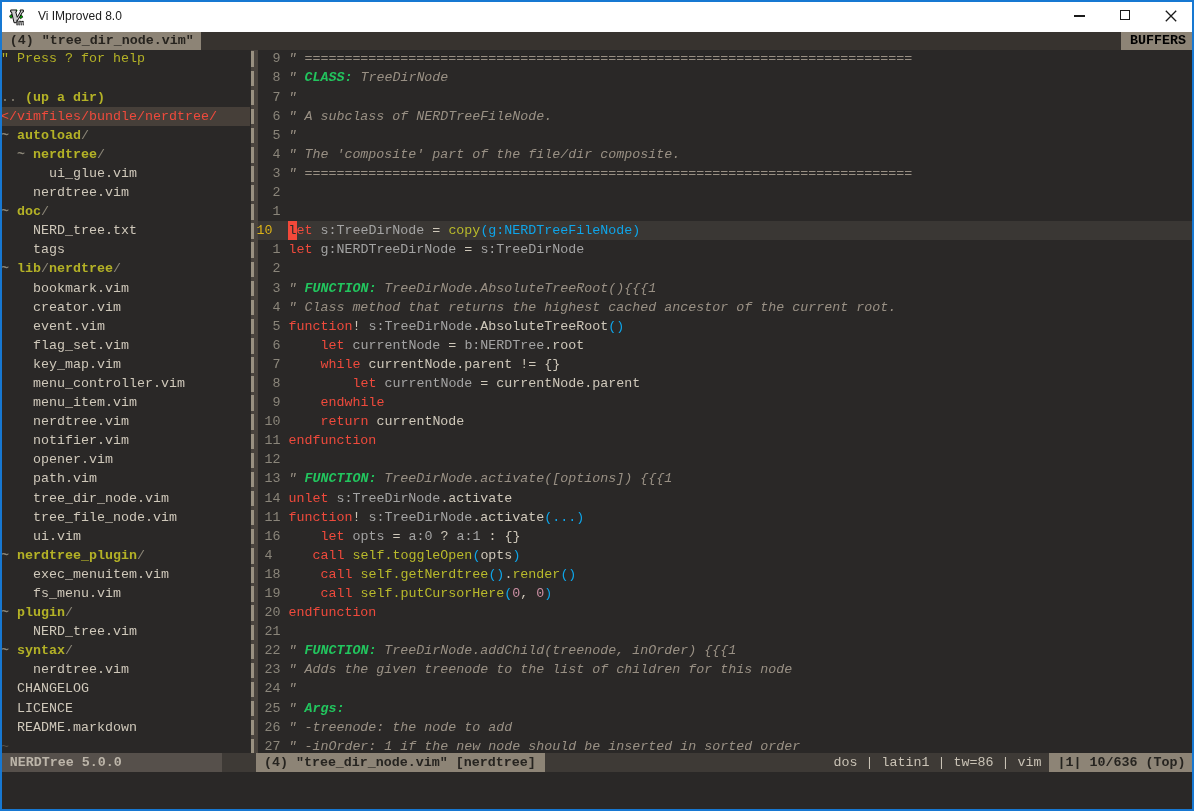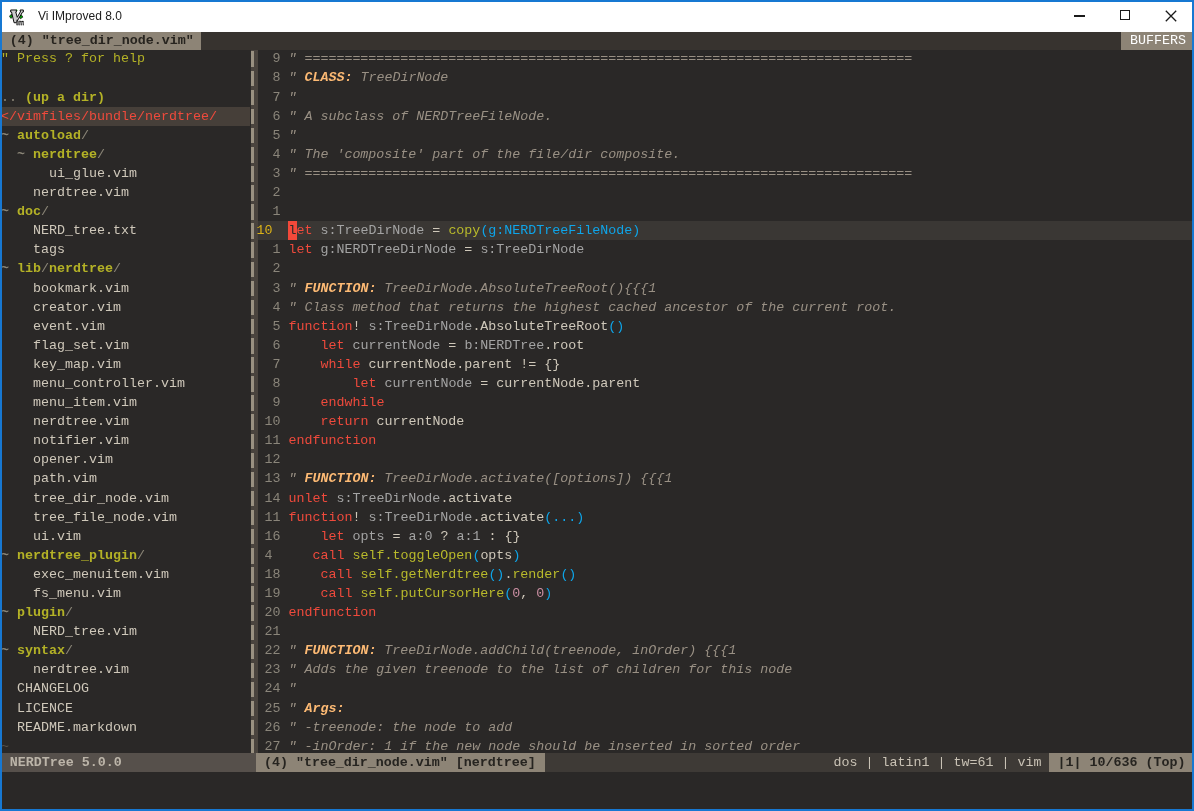--- a/index.html
+++ b/index.html
@@ -10,50 +10,50 @@
   border-left:2px solid #1778d2;border-right:2px solid #1778d2;border-bottom:2px solid #1778d2;
   border-top:2px solid #1778d2;box-sizing:border-box;pointer-events:none;z-index:50}
 #titlebar{position:absolute;left:0;top:2px;width:1194px;height:29.5px;background:#ffffff}
 #title{position:absolute;left:38px;top:6.5px;font-family:"Liberation Sans",sans-serif;
   font-size:12px;color:#1b1b1b}
 
 #tabbar{position:absolute;left:0;top:31.5px;width:1194px;height:18px;background:#37332f}
 #tab1{position:absolute;left:1.5px;top:0;width:199px;height:18px;background:#8d8476;overflow:hidden}
 #tabtxt{position:absolute;left:8.3px;top:0;line-height:18px;font-weight:bold;color:#27241f;white-space:nowrap}
 #buffers{position:absolute;left:1121px;top:0;width:71.5px;height:18px;background:#8d8476}
-#buffers span{position:absolute;left:9px;line-height:18px;font-weight:normal;color:#ffffff}
+#buffers span{position:absolute;left:9px;line-height:18px;font-weight:bold;color:#000000}
 
 #treeband{position:absolute;left:1.5px;top:106.8px;width:248.5px;height:19.1px;background:#463f39}
 #codeband{position:absolute;left:250px;top:221.4px;width:942px;height:19.1px;background:#3a3734}
 #sep{position:absolute;left:249.8px;top:49.5px;width:8.2px;height:703px;background:#4a443e}
 #sepline{position:absolute;left:1.5px;top:0;width:2.7px;height:703px;
   background:repeating-linear-gradient(to bottom,#4a443e 0px,#4a443e 1.5px,#9a9181 1.5px,#9a9181 17px,#4a443e 17px,#4a443e 19.1px)}
 #sepdark{position:absolute;left:0;top:0;width:1.5px;height:703px;background:#2b2927}
 pre{margin:0;white-space:pre;line-height:19.1px;font-family:"Liberation Mono",monospace}
 #tree{position:absolute;left:1px;top:49.4px;color:#cfc8ba}
 #code{position:absolute;left:256.4px;top:49.4px;color:#cfc8ba}
 .c{color:#999084;font-style:italic}
-.cb{color:#fdba74;font-weight:bold}
+.cb{color:#22c55e;font-weight:bold}
 .k{color:#ef4a3c}
 .i{color:#a3a3a3}
 .f{color:#b9ba2b;font-weight:normal}
 .o{color:#0ea5e9}
 .n{color:#cb8fa3}
 .ln{color:#8a857a}
 .gold{color:#dcb217}
 .cur{color:#2b2a28}
 .y{color:#b4b226}
 .yb{color:#b4b226;font-weight:bold}
 .g{color:#8a8577}
 .tl{color:#8a8577;font-weight:bold}
 .red{color:#ef4a3c}
 .nt{color:#58534c}
 
 #status{position:absolute;left:0;top:752.5px;width:1194px;height:19.5px;background:#3e3a36}
-#st1{position:absolute;left:0;top:0;width:265px;height:19.5px;background:#56504b;
+#st1{position:absolute;left:0;top:0;width:222px;height:19.5px;background:#56504b;
   color:#bcb5a9;font-weight:bold;line-height:19.5px;padding-left:9.7px;box-sizing:border-box}
 #st2{position:absolute;left:255.5px;top:0;width:289px;height:19.5px;background:#8d8476;
   color:#262420;font-weight:bold;line-height:19.5px;padding-left:8.4px;box-sizing:border-box;white-space:nowrap;overflow:hidden}
 #st3{position:absolute;left:1049px;top:0;width:143.5px;height:19.5px;background:#8d8476}
 #st3 span{position:absolute;left:8.6px;line-height:19.5px;color:#262420;font-weight:bold;white-space:nowrap}
 .sti{position:absolute;top:0;line-height:19.5px;color:#c9c2b5;white-space:nowrap}
 
 #btns{position:absolute;top:2px;left:1056px;width:138px;height:30px}
 .wline{position:absolute;background:#1a1a1a}
 </style>
@@ -161,18 +161,18 @@
 <span class="ln"> 21 </span>
 <span class="ln"> 22 </span><span class="c">" <span class="cb">FUNCTION:</span> TreeDirNode.addChild(treenode, inOrder) {{{1</span>
 <span class="ln"> 23 </span><span class="c">" Adds the given treenode to the list of children for this node</span>
 <span class="ln"> 24 </span><span class="c">"</span>
 <span class="ln"> 25 </span><span class="c">" <span class="cb">Args:</span></span>
 <span class="ln"> 26 </span><span class="c">" -treenode: the node to add</span>
 <span class="ln"> 27 </span><span class="c">" -inOrder: 1 if the new node should be inserted in sorted order</span></pre>
 <div id="status">
   <div id="st1">NERDTree 5.0.0</div>
   <div id="st2">(4) "tree_dir_node.vim" [nerdtree]</div>
-  <span class="sti" style="left:833.5px">dos | latin1 | tw=61 | vim</span>
+  <span class="sti" style="left:833.5px">dos | latin1 | tw=86 | vim</span>
   <div id="st3">
       <span>|1| 10/636 (Top)</span>
     </div>
 </div>
 <div id="frame"></div>
 
 </body></html>

